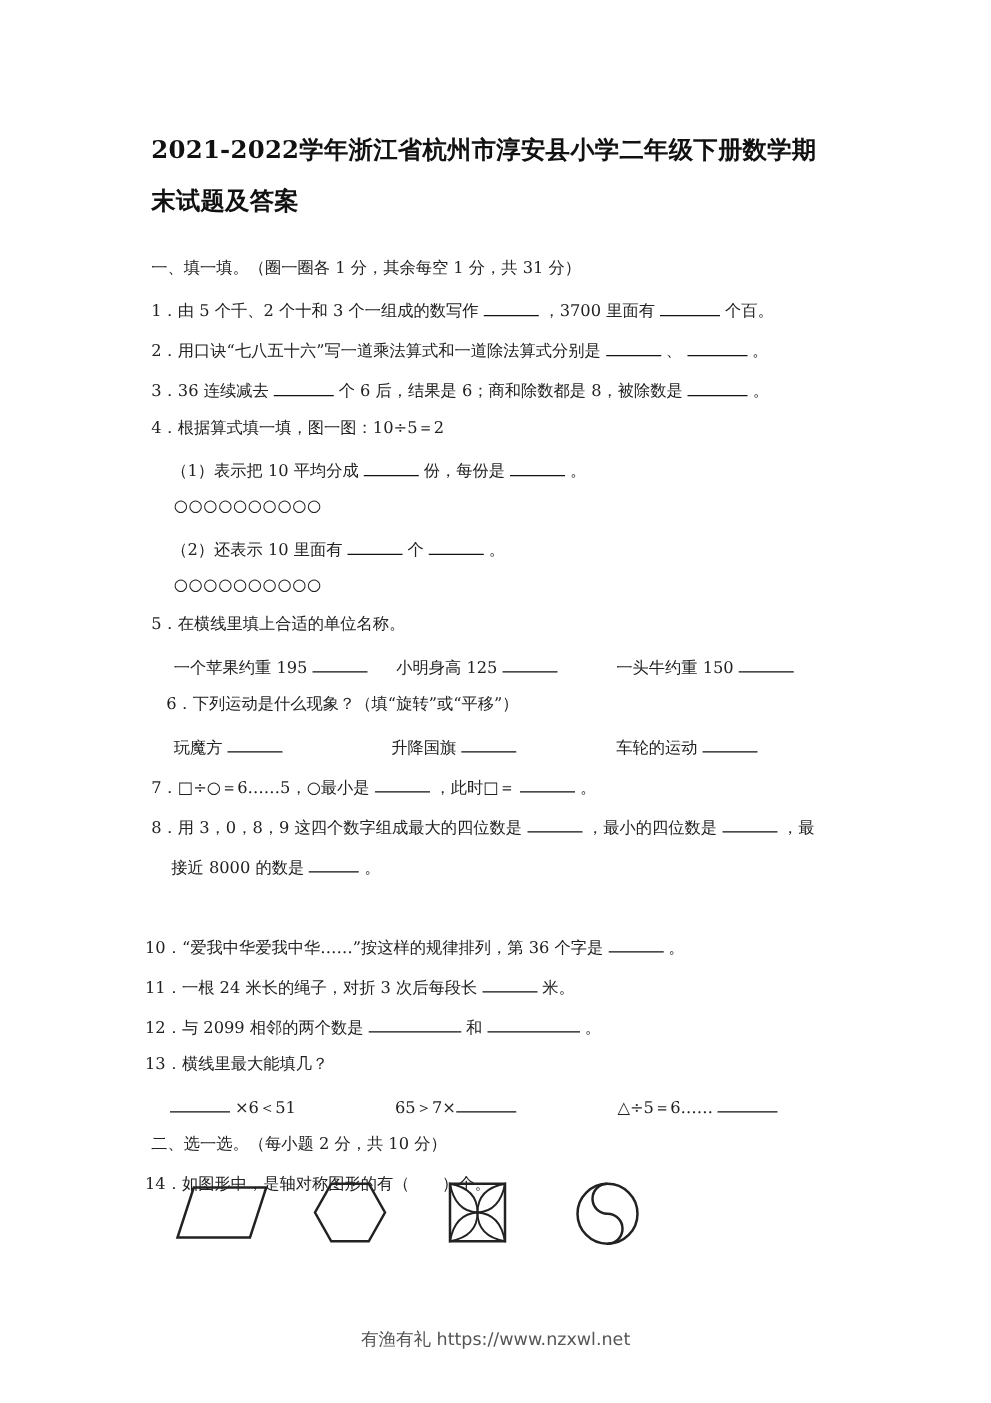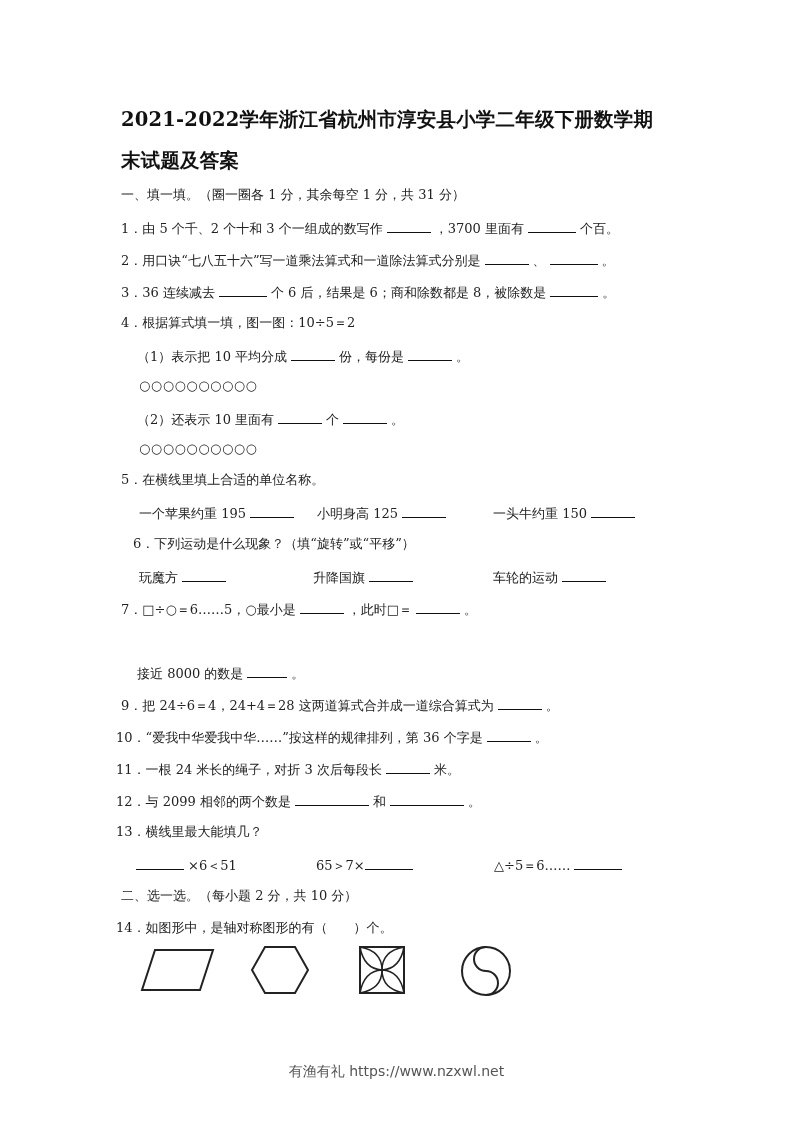--- a/index.html
+++ b/index.html
@@ -1,20 +1,20 @@
 <!DOCTYPE html>
 <html><head>
 <meta charset="utf-8">
 <style>
   html, body { margin: 0; padding: 0; background: #ffffff; }
   body { width: 793px; height: 1122px; position: relative; overflow: hidden;
          font-family: "DejaVu Serif", "Liberation Serif", serif; color: #1a1a1a; }
   .page { position: absolute; left: 0; top: 0; width: 689px; height: 1122px; }
   .title { position: absolute; left: 121px; font-size: 19.5px; font-weight: bold; letter-spacing: 0.2px; white-space: nowrap; color: #111; }
-  .line { position: absolute; font-size: 13px; white-space: nowrap; line-height: 16px; color: #222; }
+  .line { position: absolute; font-size: 13px; white-space: nowrap; line-height: 16px; color: #222; margin-top: 20px; }
   .blank { display: inline-block; border-bottom: 1px solid #111; height: 13px; vertical-align: baseline; margin: 0 4px; }
   .b48 { width: 48px; } .b44 { width: 44px; } .b74 { width: 74px; } .b40 { width: 40px; }
   .circles { position: absolute; font-size: 13px; letter-spacing: 0.5px; }
   .col { position: absolute; white-space: nowrap; }
   .shape { position: absolute; }
   .footer { position: absolute; left: 0; width: 793px; top: 1063px; text-align: center;
             font-family: "DejaVu Sans", "Liberation Sans", sans-serif; font-size: 14px; color: #555; }
 </style>
 </head>
 <body>
@@ -59,27 +59,27 @@
   <div class="line" style="left:0; top:568px; width:793px;">
     <span class="col" style="left:139px;"><span>玩魔方</span><span class="blank b44"></span></span>
     <span class="col" style="left:313px;font-family:Liberation Serif, serif;"><span>升降国旗</span><span class="blank b44"></span></span>
     <span class="col" style="left:493px;"><span>车轮的运动</span><span class="blank b44"></span></span>
   </div>
 
   <div class="line" style="left:121px; top:600px;">
     <span>7．□÷○＝6……5，○最小是</span><span class="blank b44"></span><span>，此时□＝</span><span class="blank b44"></span><span>。</span>
   </div>
 
+  <div class="line" style="left:121px; top:632px;">
+    <span>8．用 3，0，8，9 这四个数字组成最大的四位数是</span><span class="blank b44"></span><span>，最小的四位数是</span><span class="blank b44"></span><span>，最</span>
+  </div>
   <div class="line" style="left:137px; top:664px;">
     <span>接近 8000 的数是</span><span class="blank b40"></span><span>。</span>
   </div>
 
-  <div class="line" style="left:121px; top:696px;">
-    <span>9．把 24÷6＝4，24+4＝28 这两道算式合并成一道综合算式为</span><span class="blank b44"></span><span>。</span>
-  </div>
 
   <div class="line" style="left:116px; top:728px;">
     <span>10．“爱我中华爱我中华……”按这样的规律排列，第 36 个字是</span><span class="blank b44"></span><span>。</span>
   </div>
 
   <div class="line" style="left:116px; top:760px;">
     <span>11．一根 24 米长的绳子，对折 3 次后每段长</span><span class="blank b44"></span><span>米。</span>
   </div>
 
   <div class="line" style="left:116px; top:792px;">

